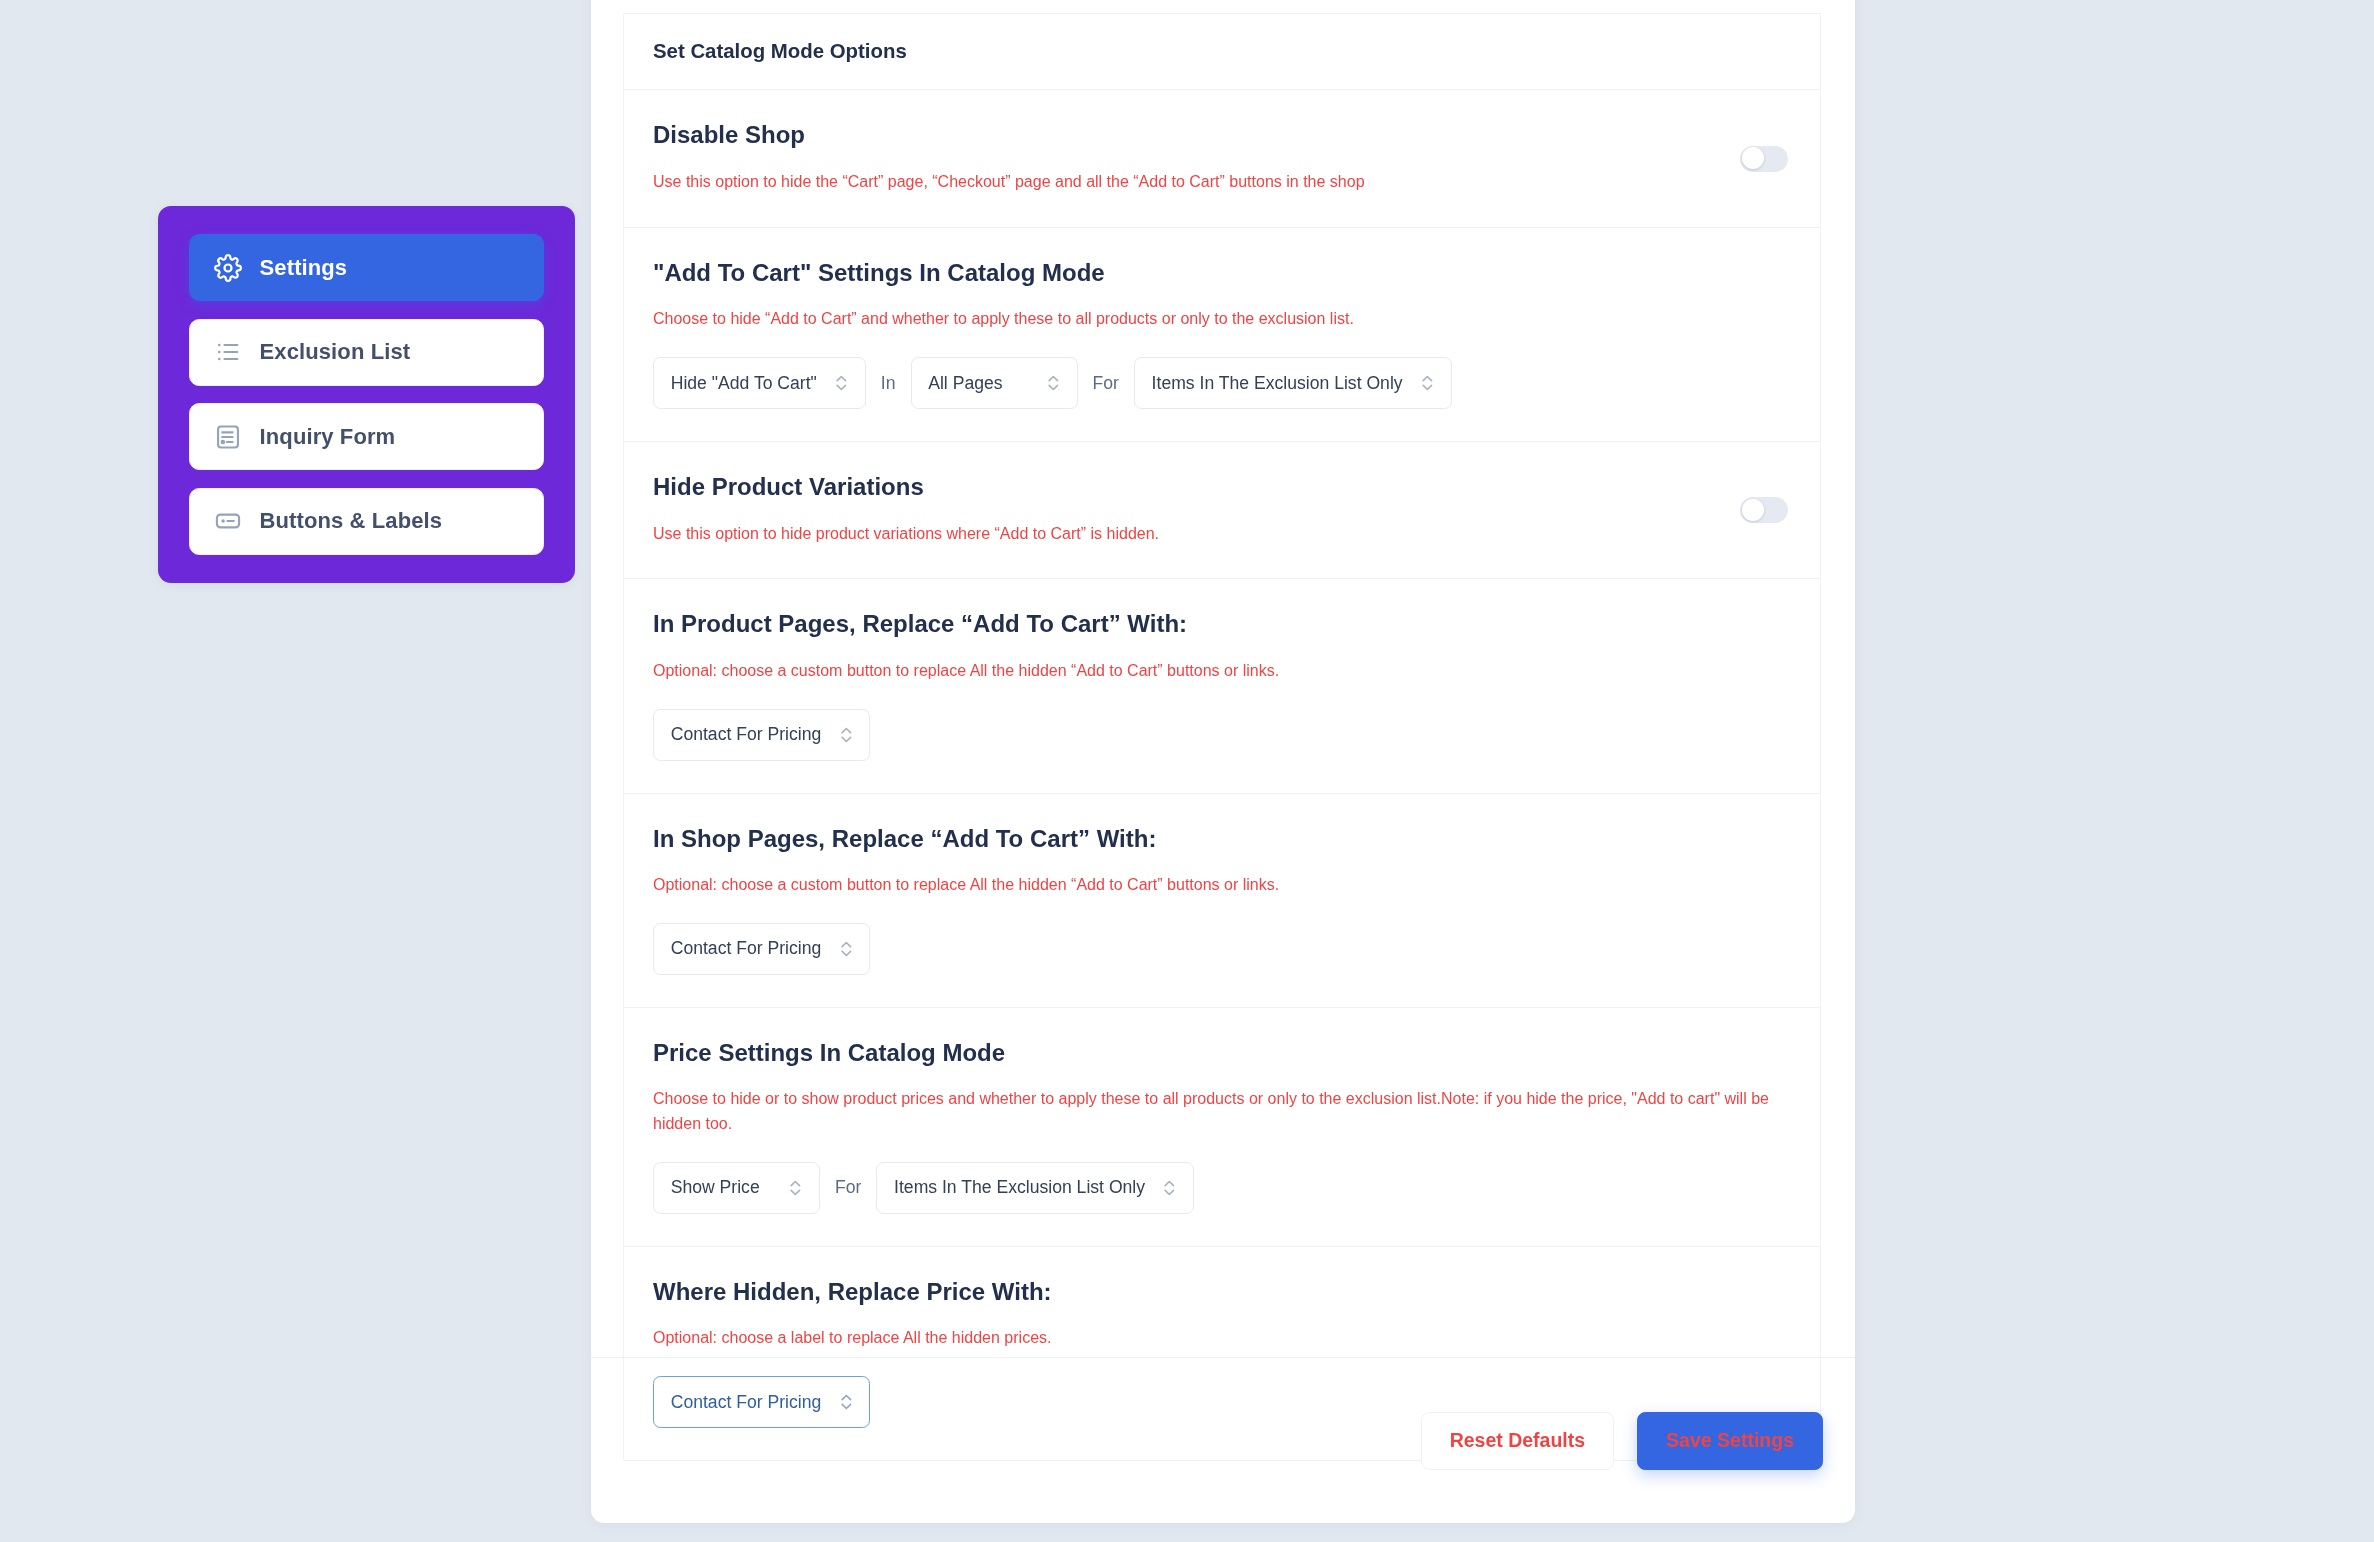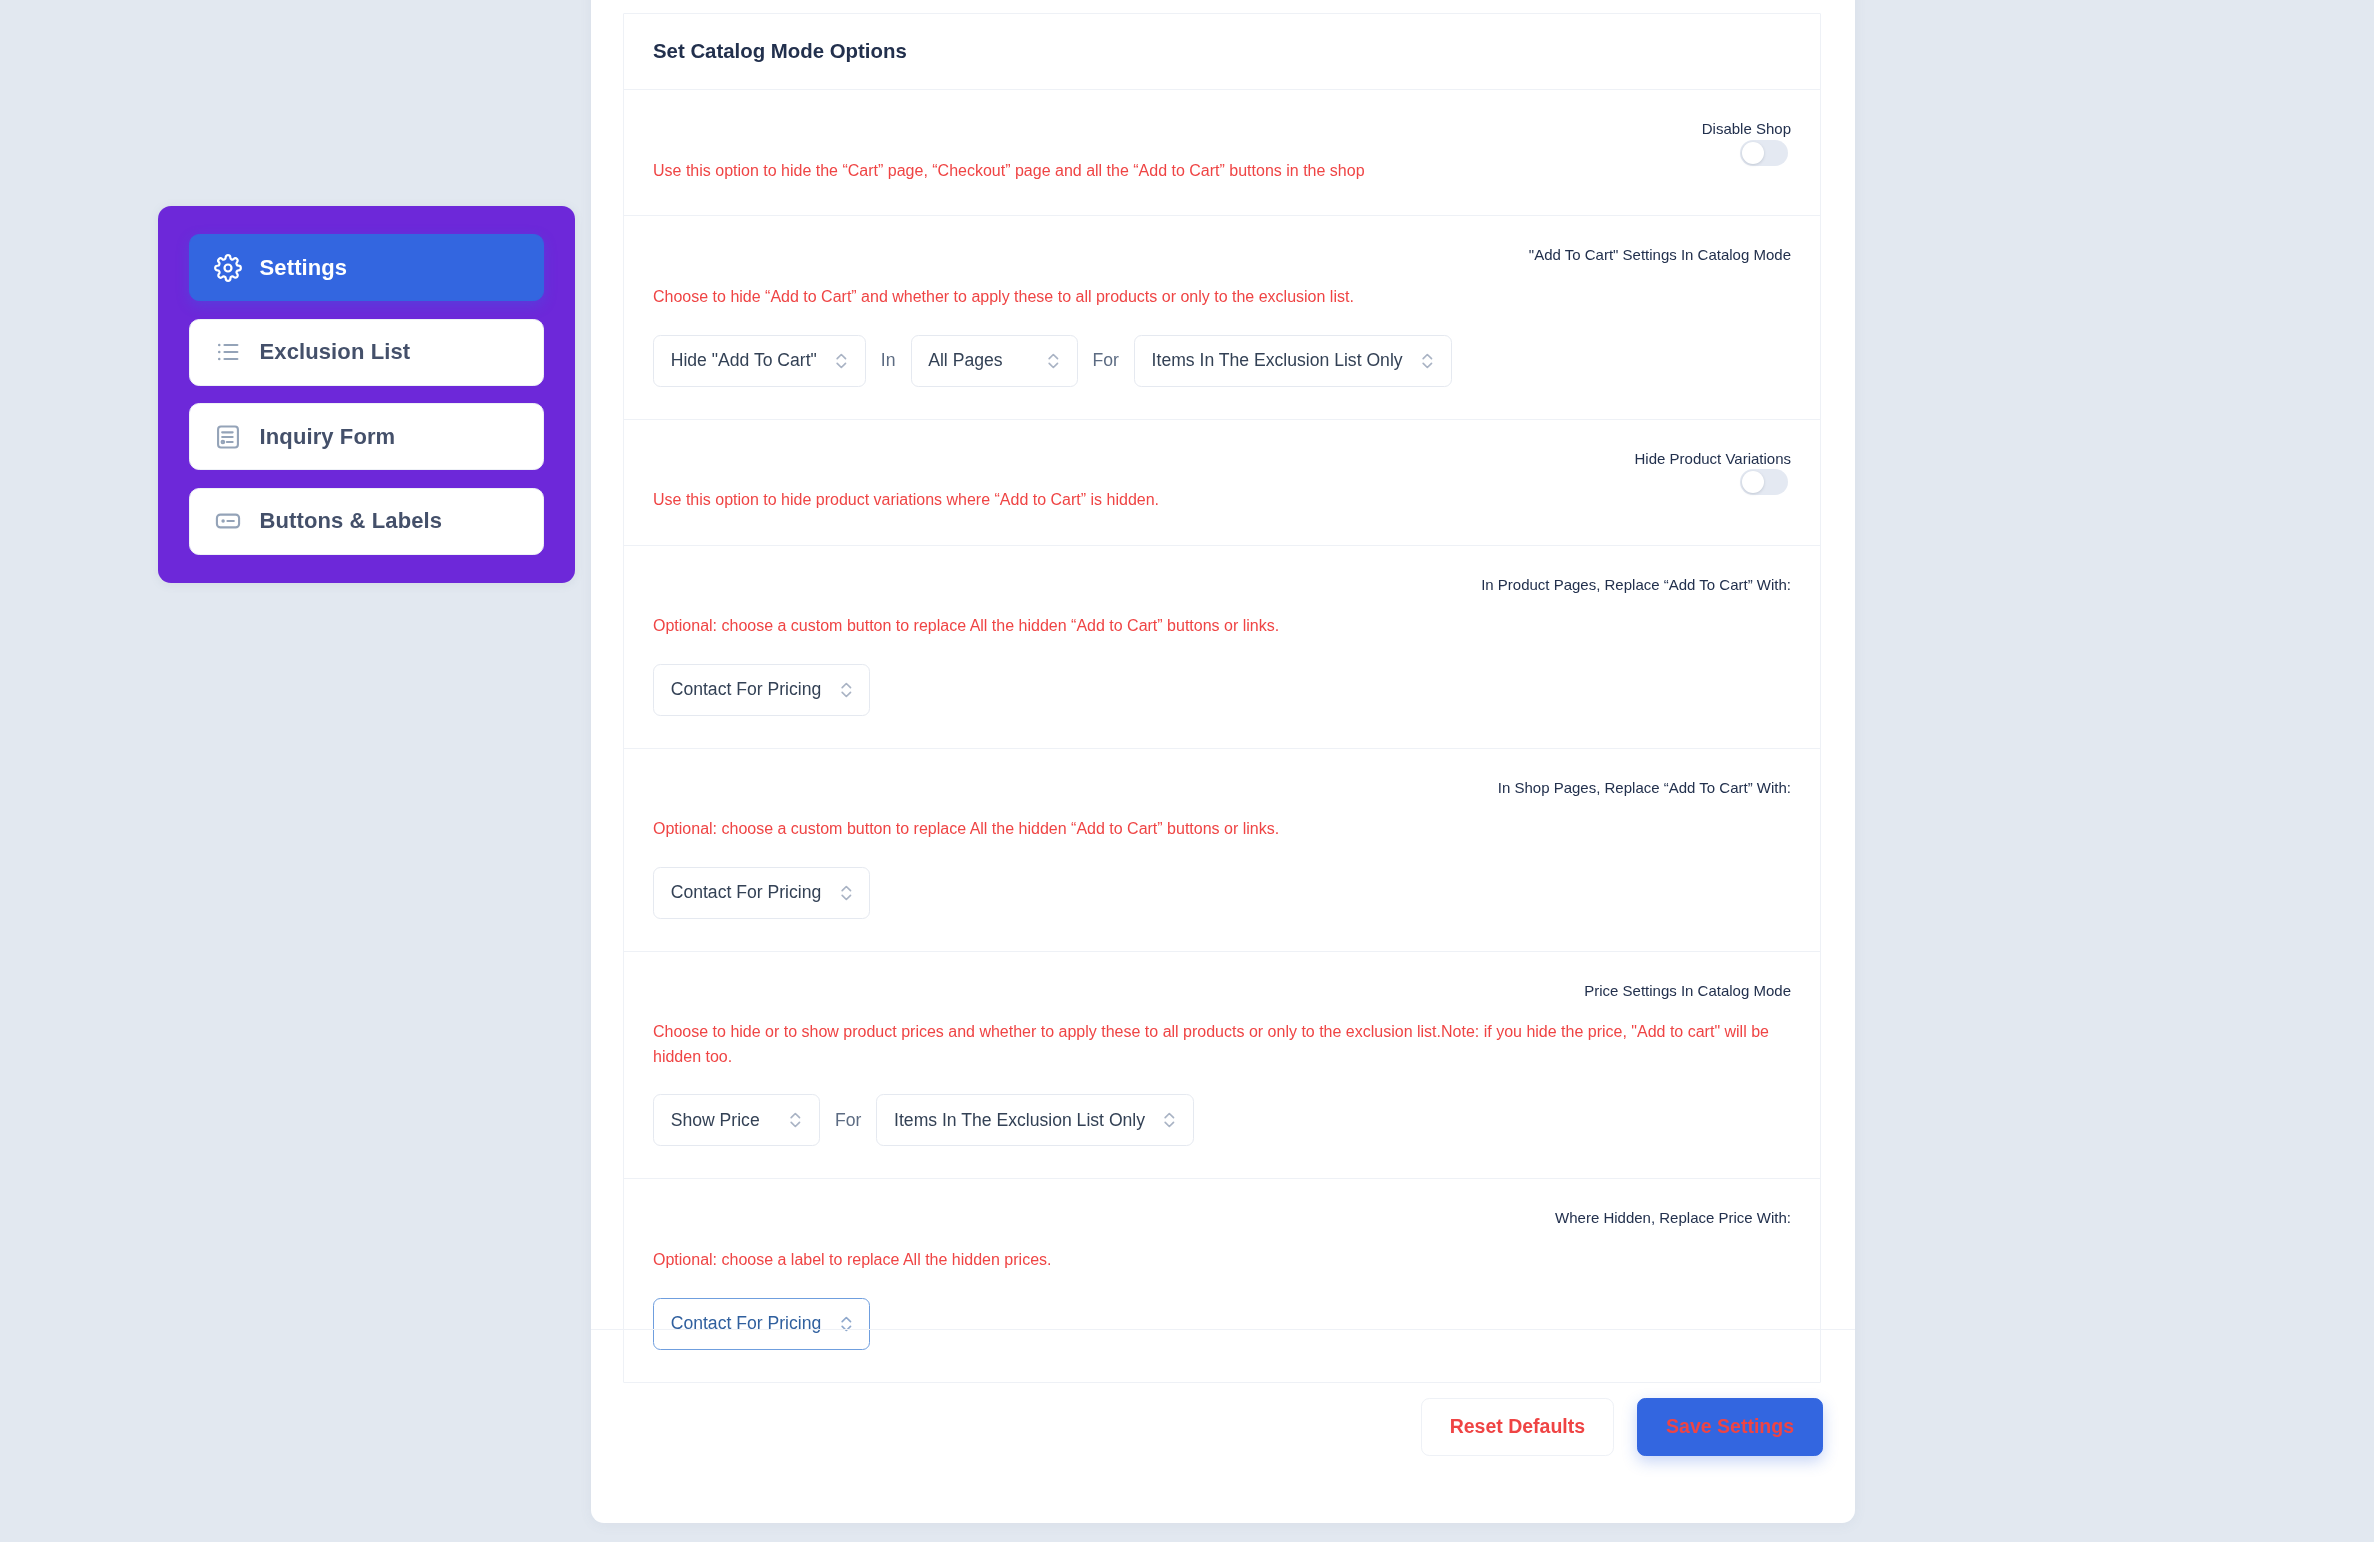--- a/index.html
+++ b/index.html
@@ -97,26 +97,25 @@
   }
 
   .section {
     position: relative;
     padding: 30px 29px 32px 29px;
     border-bottom: 0.9px solid #eef1f6;
   }
   .section:last-child { border-bottom: none; }
 
   .section-title {
-    font-size: 15px;
-    font-weight: normal;
+    font-size: 24px;
+    font-weight: bold;
     color: #22304d;
     margin-bottom: 19.5px;
     line-height: 1.25;
-    text-align: right;
   }
 
   .section-desc {
     font-size: 16px;
     color: #ef4444;
     line-height: 1.55;
     max-width: 1127px;
   }
 
   .control-row {
@@ -187,21 +186,21 @@
     background: #ffffff;
     box-shadow: 0 0.9px 2.8px rgba(71,85,105,.22);
   }
 
   
   .footer {
     position: absolute;
     left: 0;
     right: 0;
     bottom: 0;
-    height: 194px;
+    height: 166px;
     border-top: 0.9px solid #eef1f6;
     display: flex;
     align-items: center;
     justify-content: flex-end;
     padding: 0 32px 0 0;
     gap: 23px;
   }
 
   .btn {
     height: 58px;

